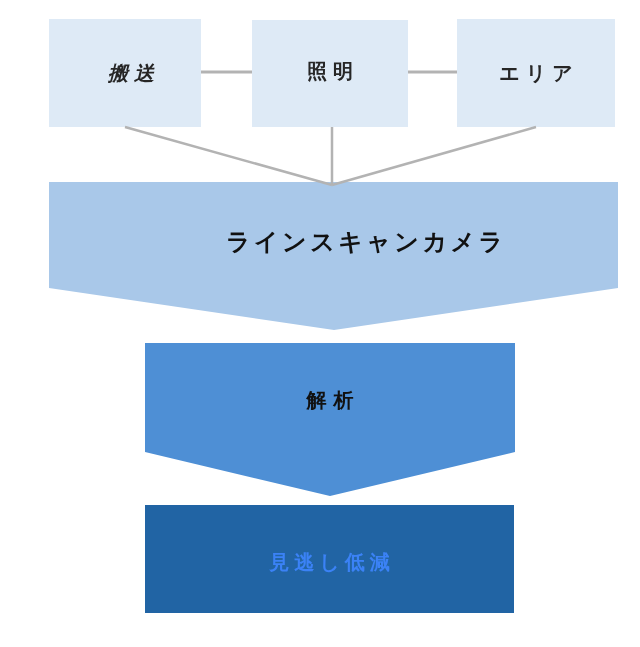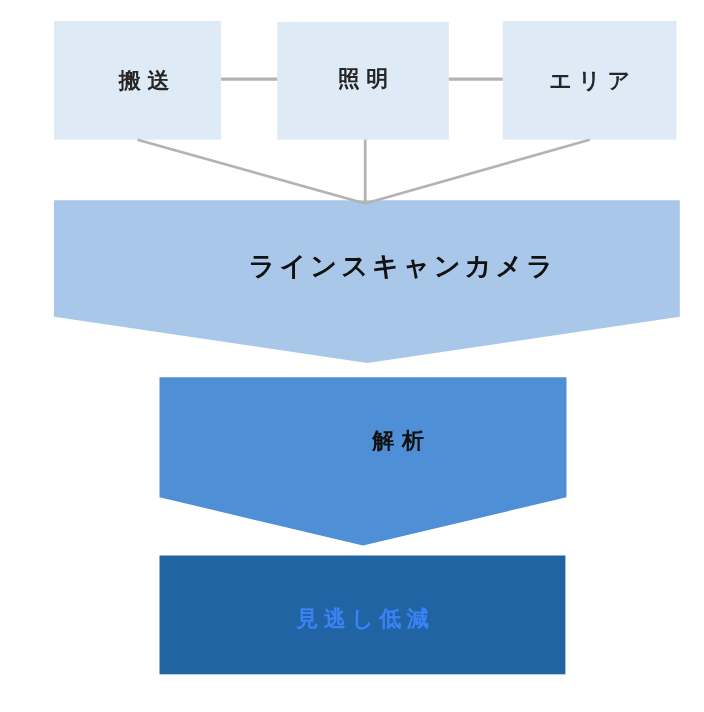--- a/index.html
+++ b/index.html
@@ -43,25 +43,25 @@
     letter-spacing: 7px;
     text-indent: 7px;
     color: #111111;
   }
   .lbl-result {
     font-size: 20px;
     letter-spacing: 5px;
     text-indent: 5px;
     color: #3b82f6;
   }
-  #label-transport { left: 49px;  top: 19px;  width: 164px; height: 108px; }
+  #label-transport { left: 49px;  top: 19px;  width: 164px; height: 108px; font-style: italic; }
   #label-lighting  { left: 252px; top: 20px;  width: 156px; height: 103px; }
   #label-area      { left: 457px; top: 19px;  width: 158px; height: 108px; font-family: Liberation Serif, serif; }
   #label-camera    { left: 49px;  top: 182px; width: 569px; height: 120px; padding-left: 31px; }
-  #label-analysis  { left: 145px; top: 343px; width: 370px; height: 115px; padding-left: 32px; }
+  #label-analysis  { left: 145px; top: 343px; width: 370px; height: 115px; }
   #label-result    { left: 145px; top: 505px; width: 369px; height: 108px; padding-top: 6px; box-sizing: border-box; }
   .connector-h { stroke-width: 3; fill: none; }
   .connector-d { stroke-width: 2.5; fill: none; }
 </style>
 </head>
 <body>
 
 <div id="page">
 
   <svg id="shapes-svg" viewBox="0 0 640 647" xmlns="http://www.w3.org/2000/svg" shape-rendering="geometricPrecision">

